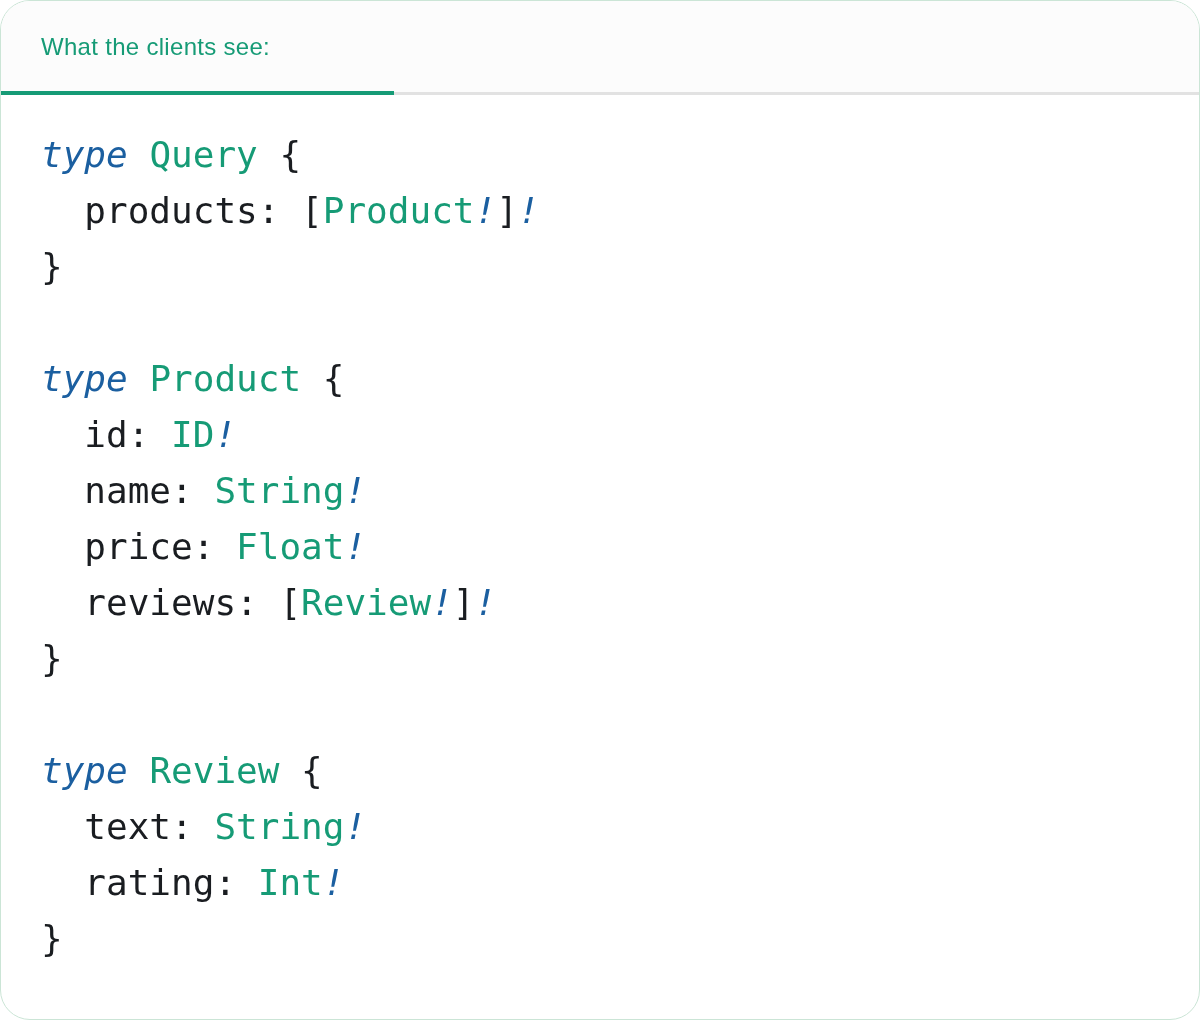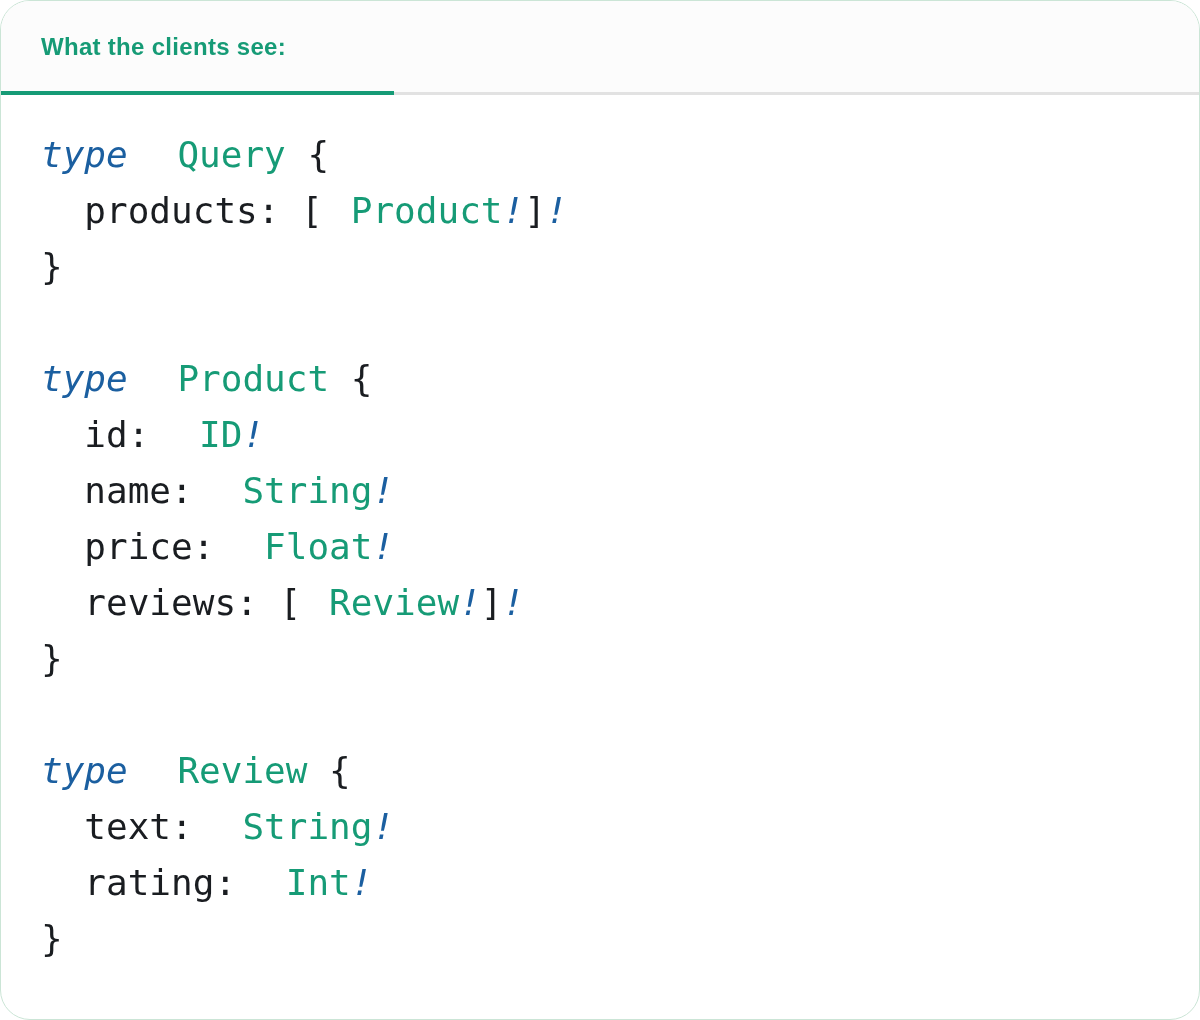--- a/index.html
+++ b/index.html
@@ -27,21 +27,21 @@
   .tab {
     display: flex;
     align-items: center;
     height: 100%;
     width: 393px;
     padding: 0 40px;
     cursor: pointer;
   }
   .tab-label {
     font-size: 24px;
-    font-weight: 700;
+    font-weight: 400;
     letter-spacing: 0.3px;
     color: var(--accent-green, #169b76);
     white-space: nowrap;
     text-align: center;
   }
   .active-indicator {
     position: absolute;
     left: 0;
     bottom: -3px;
     width: 393px;
@@ -51,21 +51,21 @@
   .code {
     padding: 32px 40px 0 40px;
     font-family: "DejaVu Sans Mono", "Liberation Mono", monospace;
     font-size: 36px;
     line-height: 56px;
     color: var(--code-text, #1a1d21);
     white-space: pre;
   }
   .code-line { min-height: 56px; }
   .tok-kw { color: var(--keyword-blue, #1b5fa0); font-style: italic; }
-  .tok-ty { color: var(--type-green, #169b76); margin-left: 28px; }
+  .tok-ty { color: var(--type-green, #169b76); }
   .tok-pl { color: var(--code-text, #1a1d21); }
 </style>
 </head>
 <body>
 
 <div class="card">
   <div class="tab-bar">
     <div class="tab">
       <span class="tab-label">What the clients see:</span>
     </div>

